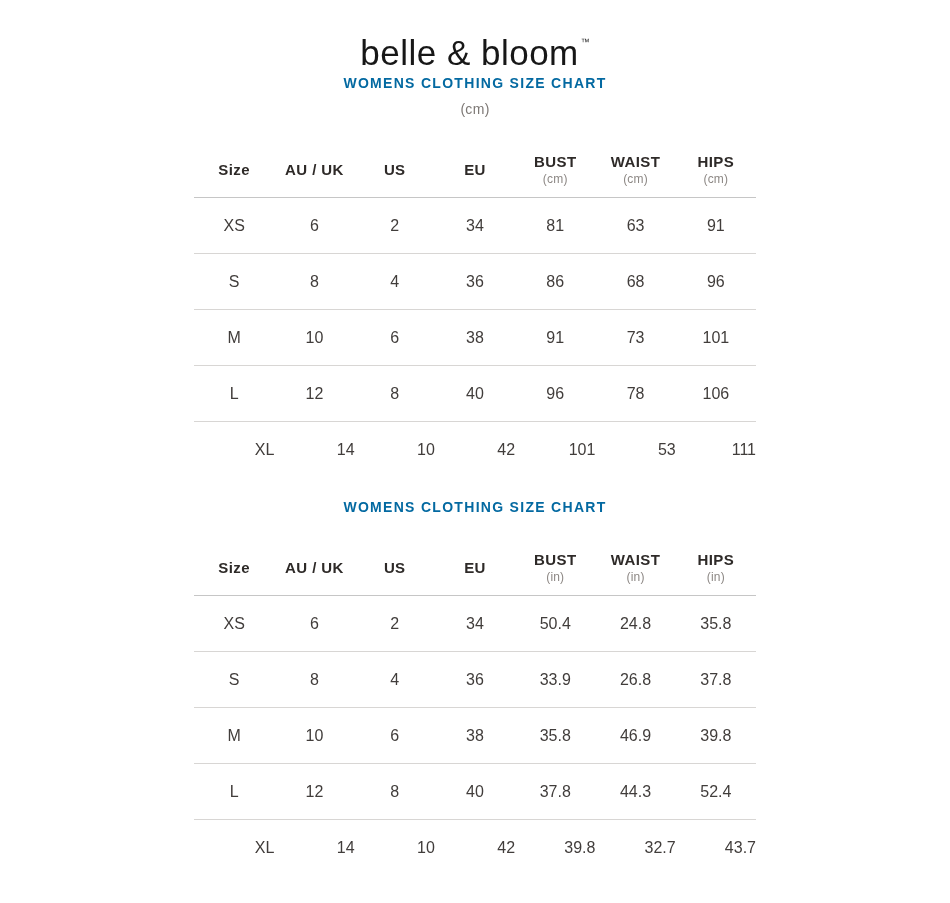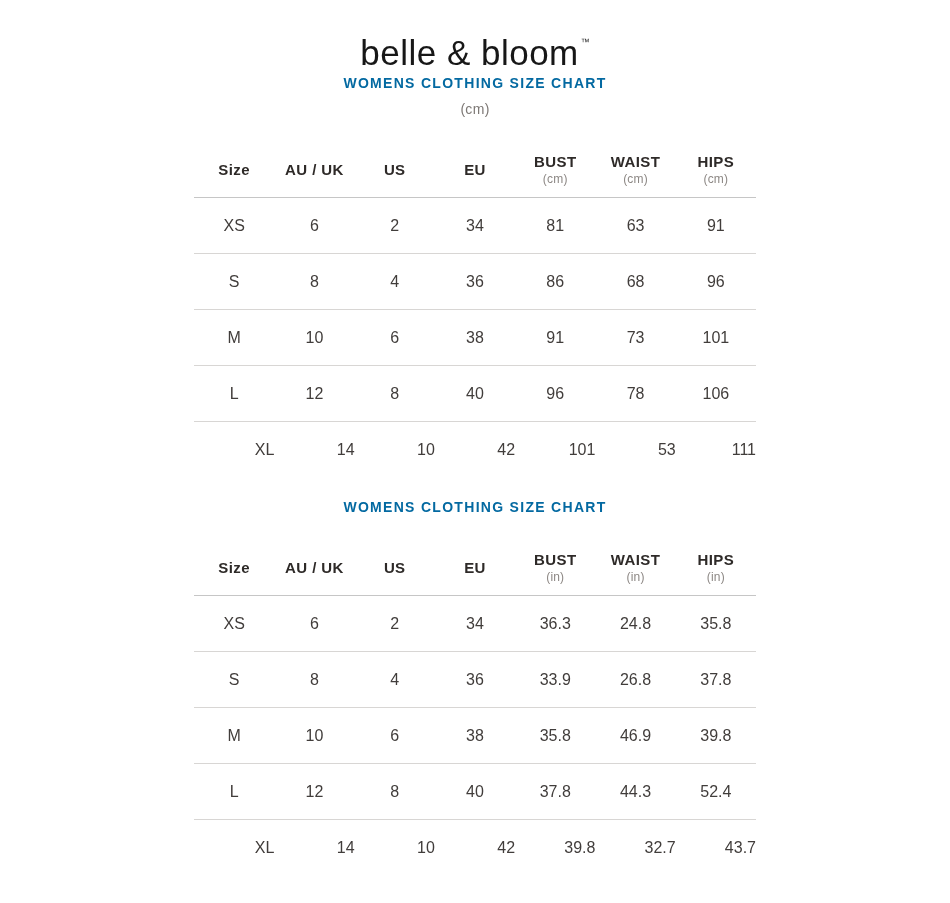--- a/index.html
+++ b/index.html
@@ -218,21 +218,21 @@
               <div class="th-sub">(in)</div>
             </th>
           </tr>
         </thead>
       <tbody>
           <tr>
             <td>XS</td>
             <td>6</td>
             <td>2</td>
             <td>34</td>
-            <td>36.3</td>
+            <td>50.4</td>
             <td>24.8</td>
             <td>35.8</td>
           </tr>
           <tr>
             <td>S</td>
             <td>8</td>
             <td>4</td>
             <td>36</td>
             <td>33.9</td>
             <td>26.8</td>

